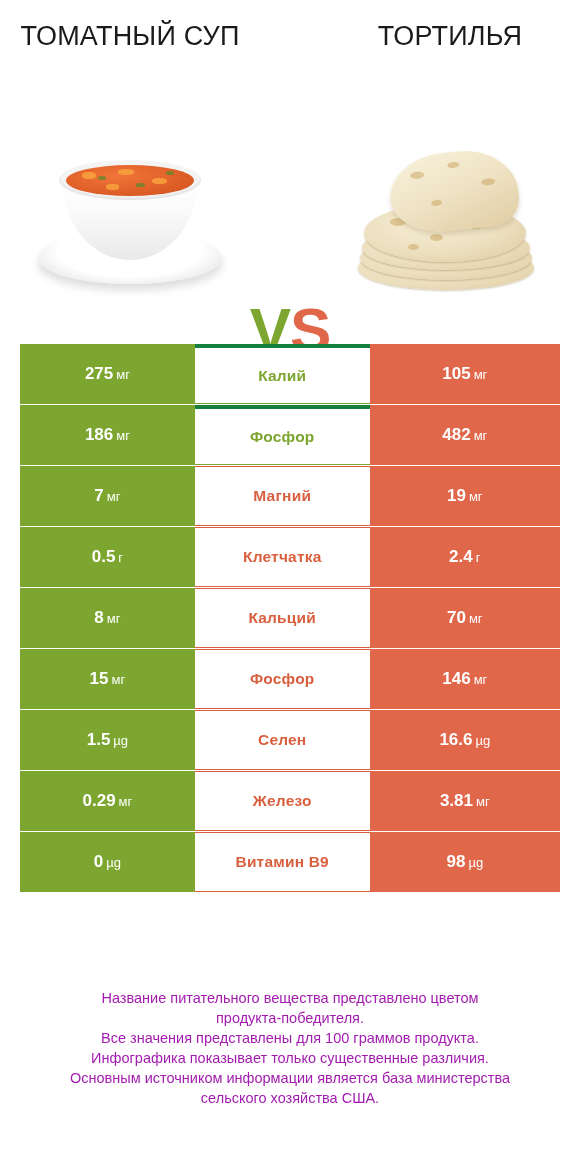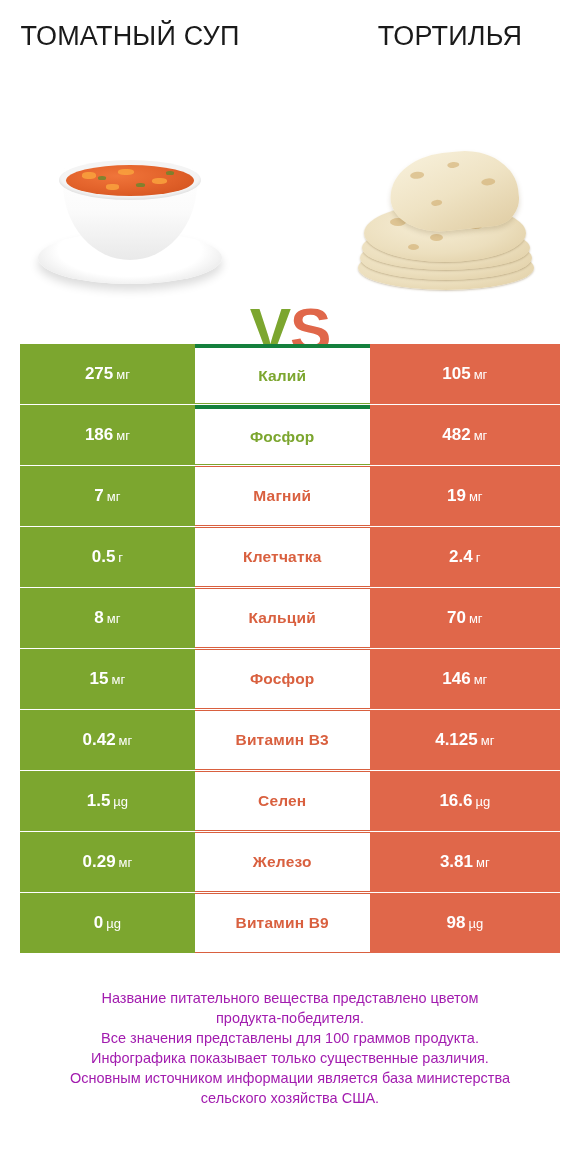--- a/index.html
+++ b/index.html
@@ -220,29 +220,20 @@
         <div class="cell cell-left">
           <span class="val">15<span class="unit">мг</span></span>
         </div>
         <div class="cell cell-mid win-right">Фосфор</div>
         <div class="cell cell-right">
           <span class="val">146<span class="unit">мг</span></span>
         </div>
       </div>
       <div class="row">
         <div class="cell cell-left">
-          <span class="val">0.42<span class="unit">мг</span></span>
-        </div>
-        <div class="cell cell-mid win-right">Витамин B3</div>
-        <div class="cell cell-right">
-          <span class="val">4.125<span class="unit">мг</span></span>
-        </div>
-      </div>
-      <div class="row">
-        <div class="cell cell-left">
           <span class="val">1.5<span class="unit">µg</span></span>
         </div>
         <div class="cell cell-mid win-right">Селен</div>
         <div class="cell cell-right">
           <span class="val">16.6<span class="unit">µg</span></span>
         </div>
       </div>
       <div class="row">
         <div class="cell cell-left">
           <span class="val">0.29<span class="unit">мг</span></span>

